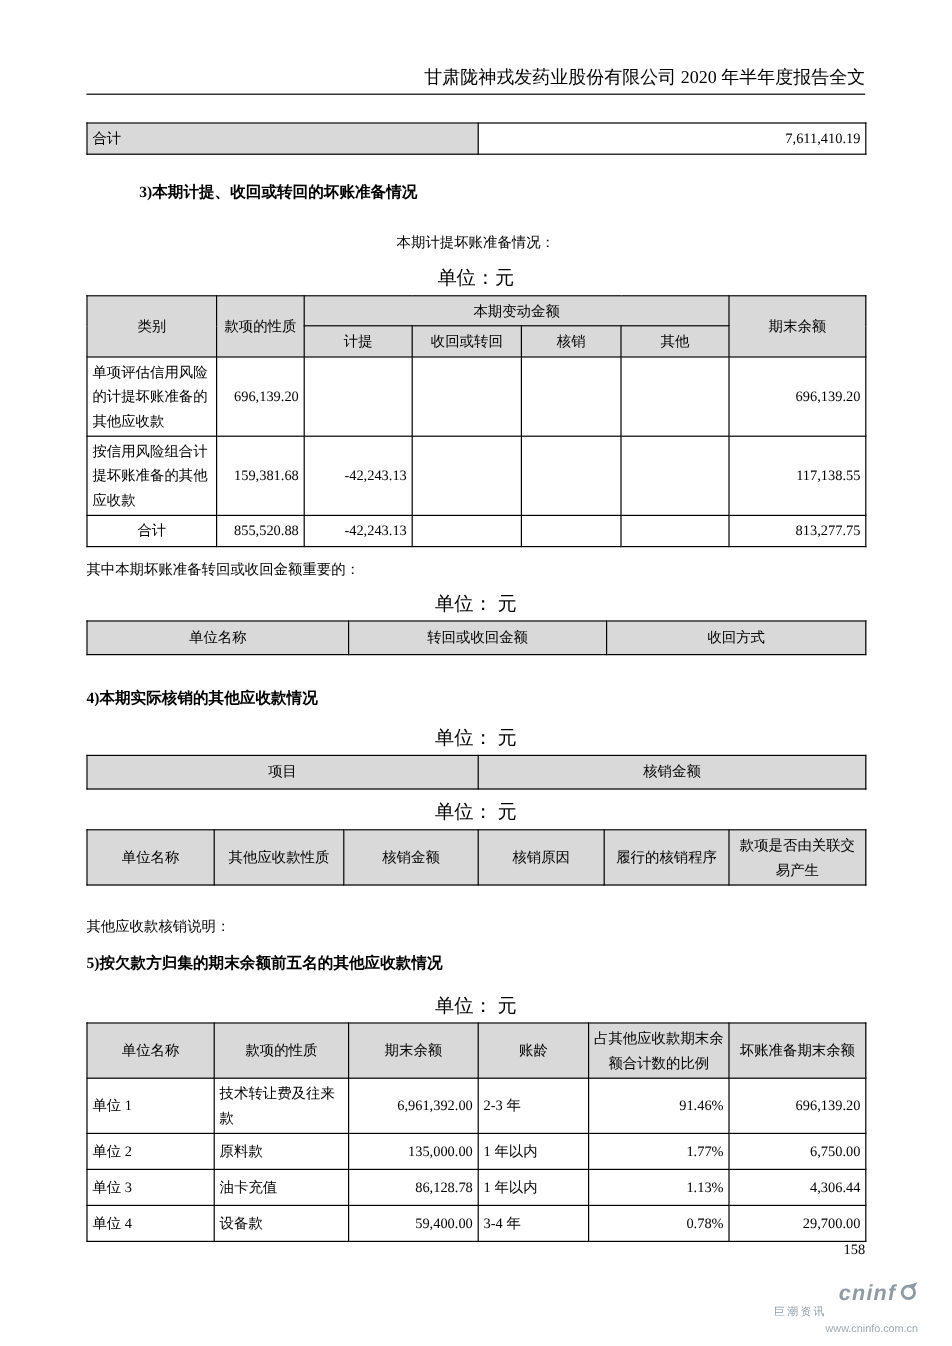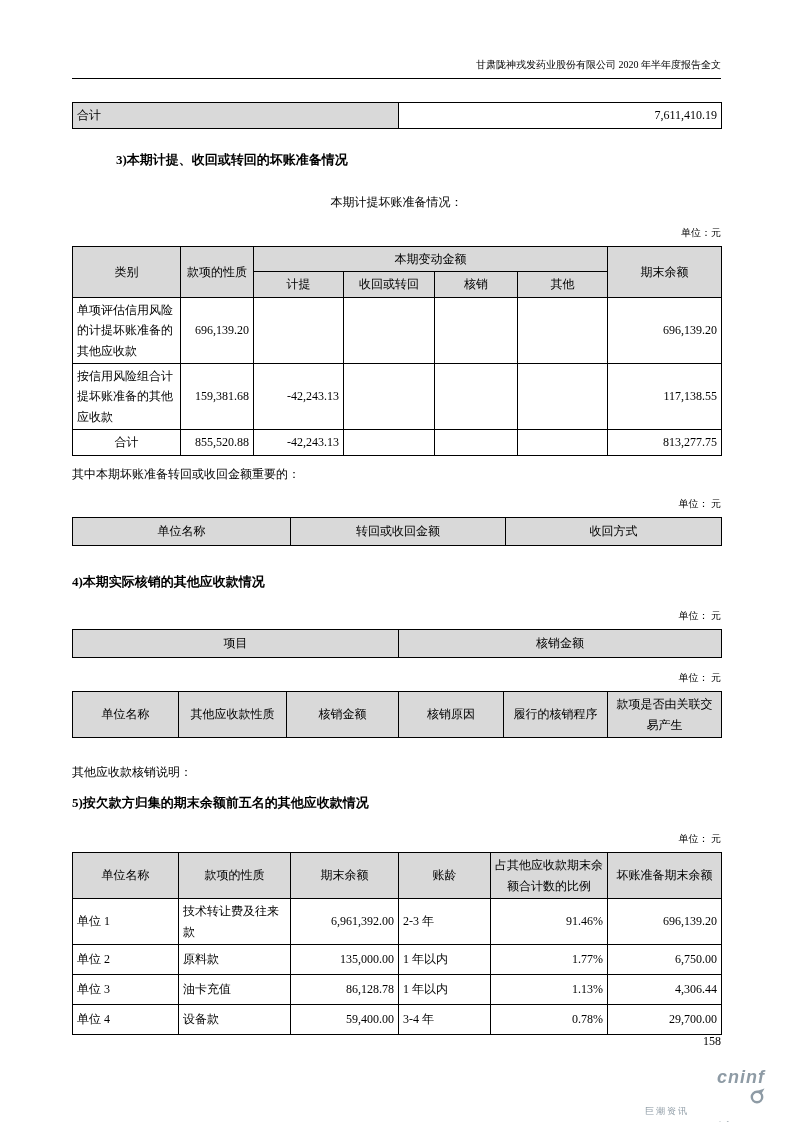--- a/index.html
+++ b/index.html
@@ -8,26 +8,26 @@
     width:793px; height:1122px;
     font-family:"Liberation Serif","DejaVu Serif",serif;
     color:#000; position:relative; overflow:hidden;
   }
   .page { position:relative; width:793px; height:1122px; background:#fff; }
   .content { padding:0 72px; }
 
   .doc-header {
     padding-top:57px; padding-bottom:5px;
     border-bottom:1px solid #000;
-    text-align:right; font-size:10px; line-height:16px;
+    text-align:right; font-size:15px; line-height:16px;
   }
 
   h3.sec-heading { font-size:13px; font-weight:bold; line-height:17px; }
   .para { font-size:12px; line-height:16px; }
-  .unit { font-size:10px; text-align:right; line-height:16px; }
+  .unit { font-size:16px; text-align:center; line-height:16px; }
 
   table.tbl { border-collapse:collapse; width:100%; table-layout:fixed; }
   table.tbl th, table.tbl td {
     border:1px solid #000;
     font-size:12px; font-weight:normal;
     vertical-align:middle;
     padding:2px 4px;
     line-height:1.7;
     word-break:break-all;
   }
@@ -59,21 +59,21 @@
   .page-number {
     position:absolute; right:72px; top:1034px;
     font-size:12px;
   }
 
   .logo {
     position:absolute; right:28px; top:1068px;
     width:120px; text-align:left;
     font-family:"Liberation Sans","DejaVu Sans",sans-serif;
   }
-  .logo-top { display:flex; align-items:flex-end; gap:2px; justify-content:flex-end;flex-direction:column; }
+  .logo-top { display:flex; align-items:flex-start; gap:2px; justify-content:flex-end; }
   .logo-text {
     font-size:18px; font-weight:bold; font-style:italic;
     color:#8e9ba5; letter-spacing:1px; line-height:18px;
   }
   .logo-icon { display:inline-block; width:16px; height:16px; }
   .logo-cn { font-size:9px; color:#8e9ba5; margin-top:1px; letter-spacing:2px; }
   .logo-url { font-size:9px; color:#9fa8ae; text-align:right; margin-top:2px; }
 </style>
 </head>
 <body>

